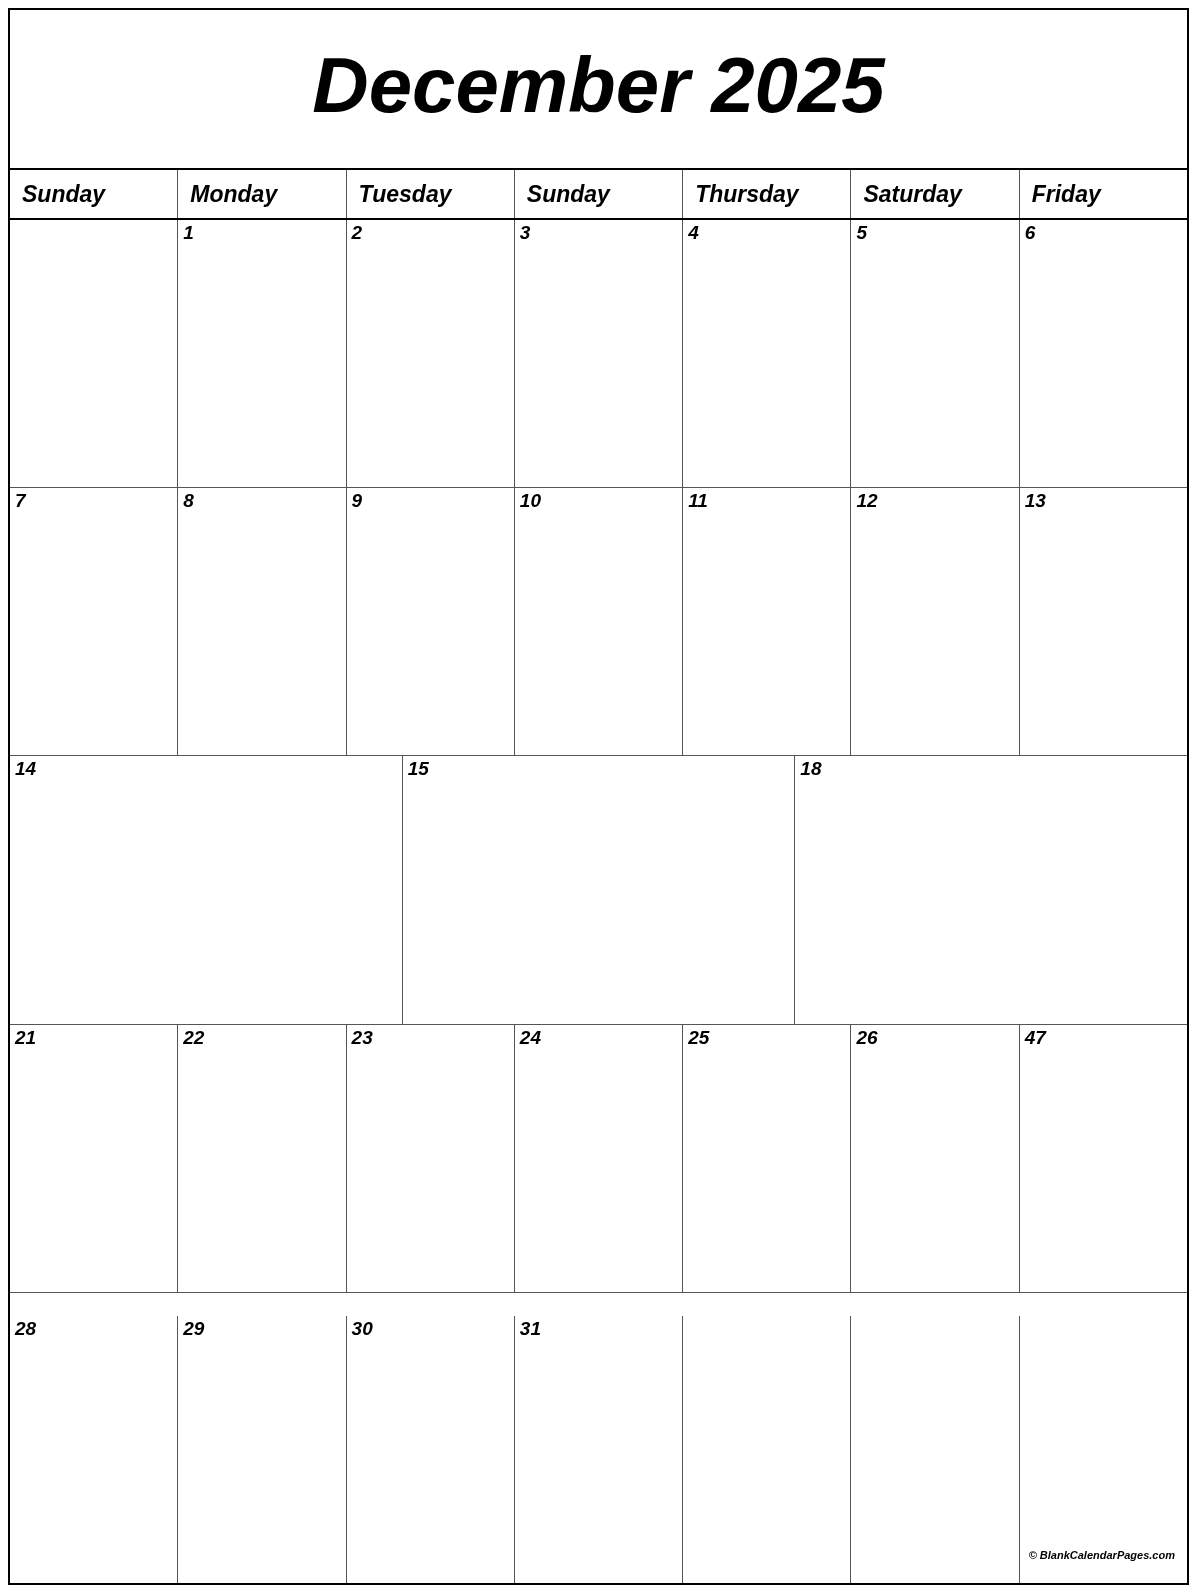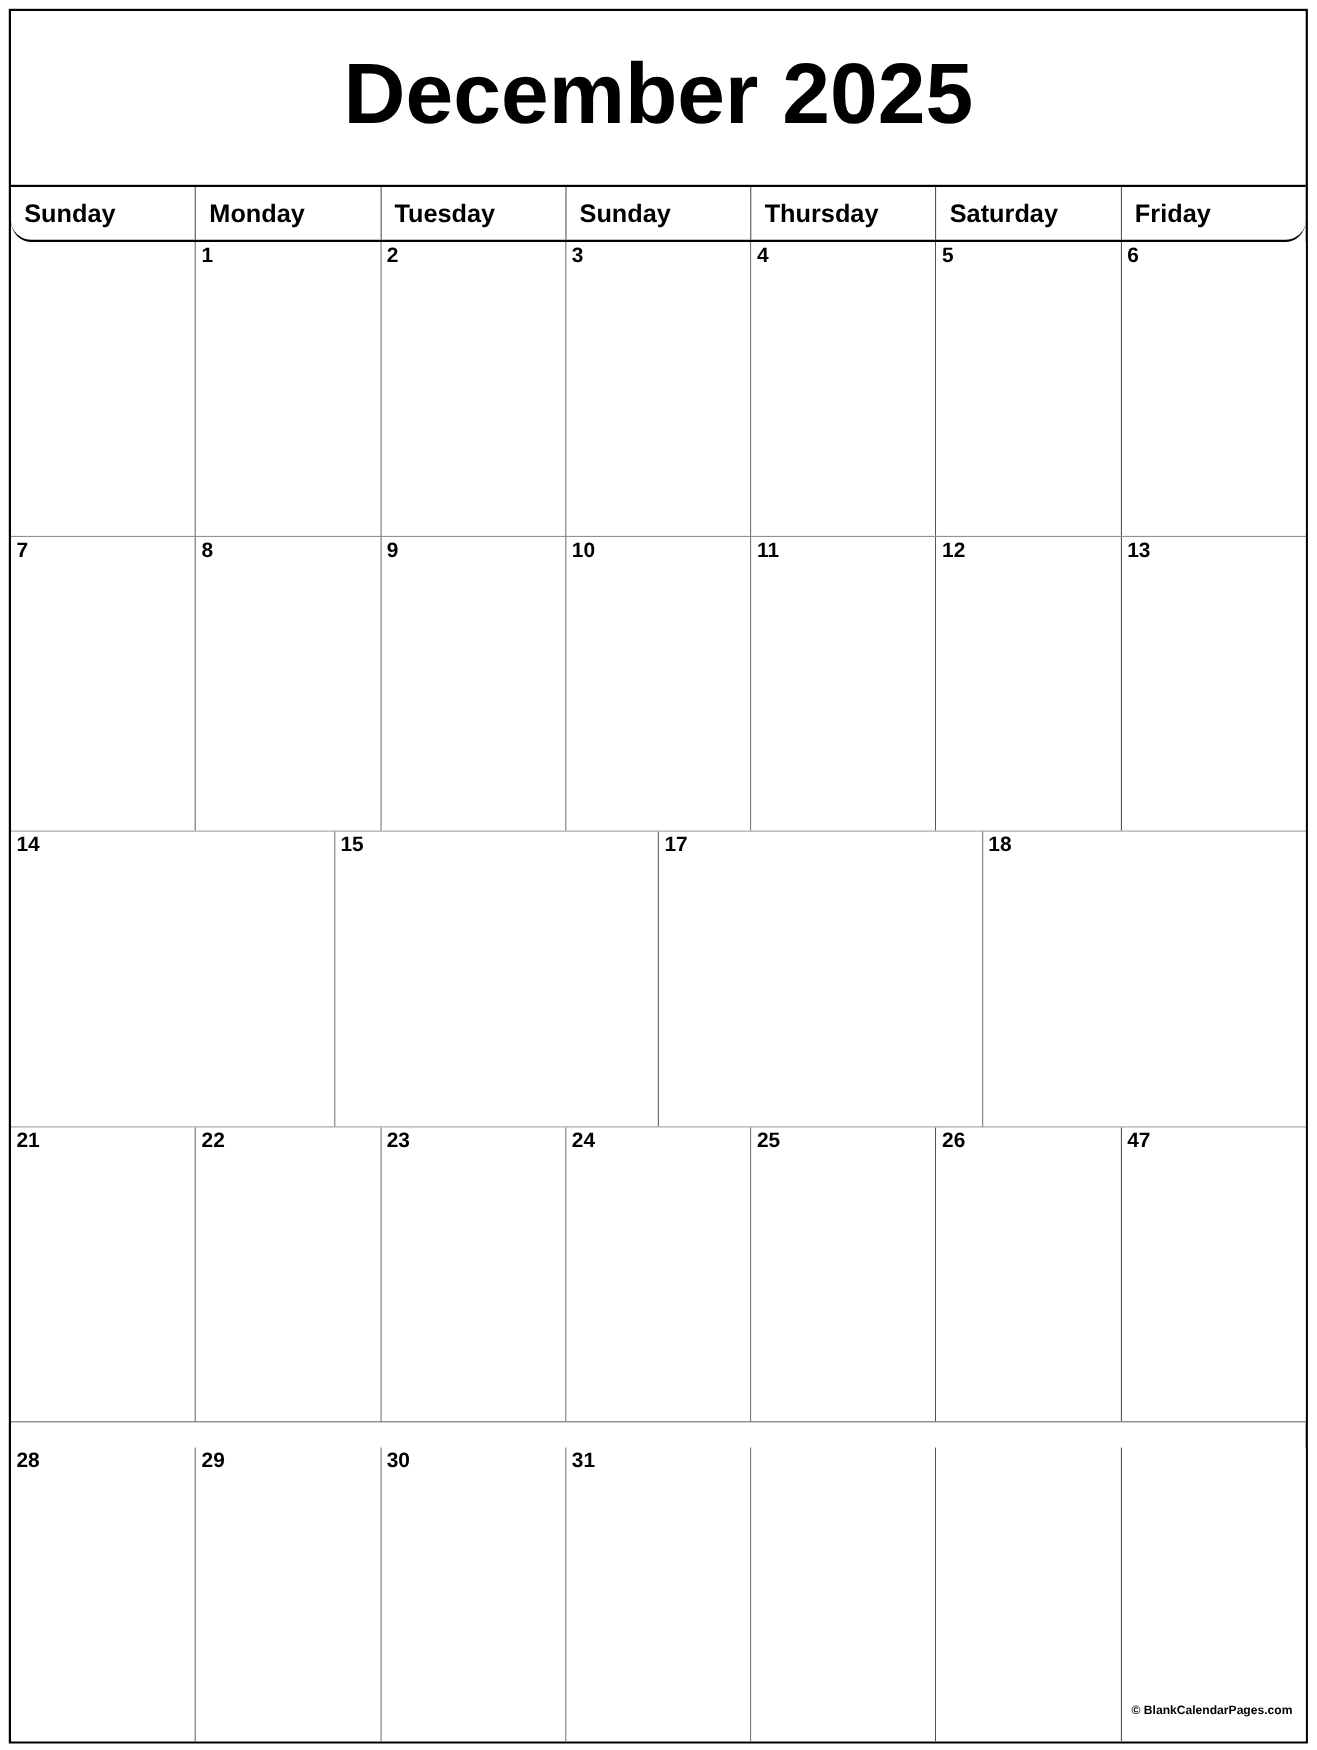--- a/index.html
+++ b/index.html
@@ -14,20 +14,21 @@
     color: #000000;
     overflow: hidden;
   }
 
   .page {
     position: relative;
     width: 1107px;
     height: 1591px;
     box-sizing: border-box;
     padding: 8px 8px 6px 8px;
+    font-style: italic;
   }
 
   .calendar {
     position: relative;
     box-sizing: border-box;
     width: 1181px;
     height: 1577px;
     border: 2px solid #000000;
     display: flex;
     flex-direction: column;
@@ -51,21 +52,20 @@
     line-height: 1;
     white-space: nowrap;
   }
 
   
   .weekday-row {
     display: flex;
     box-sizing: border-box;
     height: 50px;
     border-bottom: 2px solid #000000;
-    border-radius: 19px;
   }
   .weekday-cell {
     box-sizing: border-box;
     flex: 1 1 0;
     border-right: 1px solid #555555;
     display: flex;
     align-items: center;
     padding-left: 12px;
     font-size: 23px;
     font-weight: bold;
@@ -207,23 +207,20 @@
       </div>
 
       <div class="week-row">
         <div class="day-cell">
           <span class="day-number">14</span>
         </div>
         <div class="day-cell">
           <span class="day-number">15</span>
         </div>
         <div class="day-cell">
-          <span class="day-number">17</span>
-        </div>
-        <div class="day-cell">
           <span class="day-number">18</span>
         </div>
       </div>
 
       <div class="week-row">
         <div class="day-cell">
           <span class="day-number">21</span>
         </div>
         <div class="day-cell">
           <span class="day-number">22</span>

